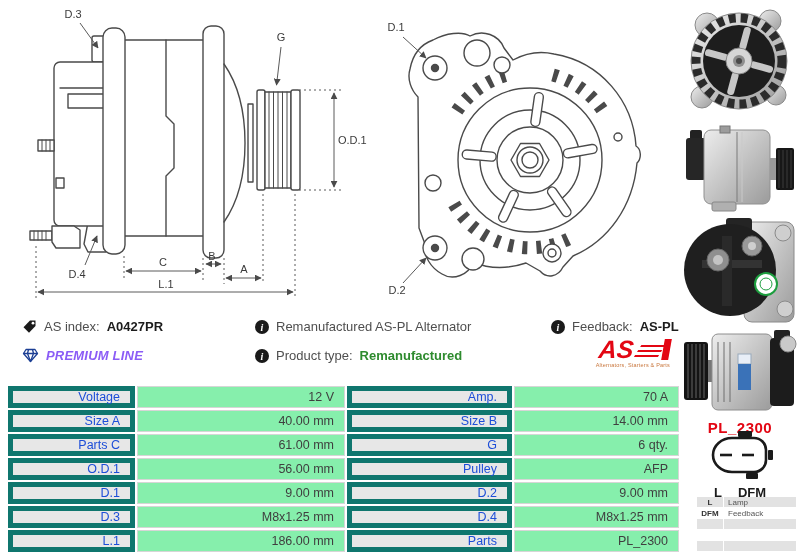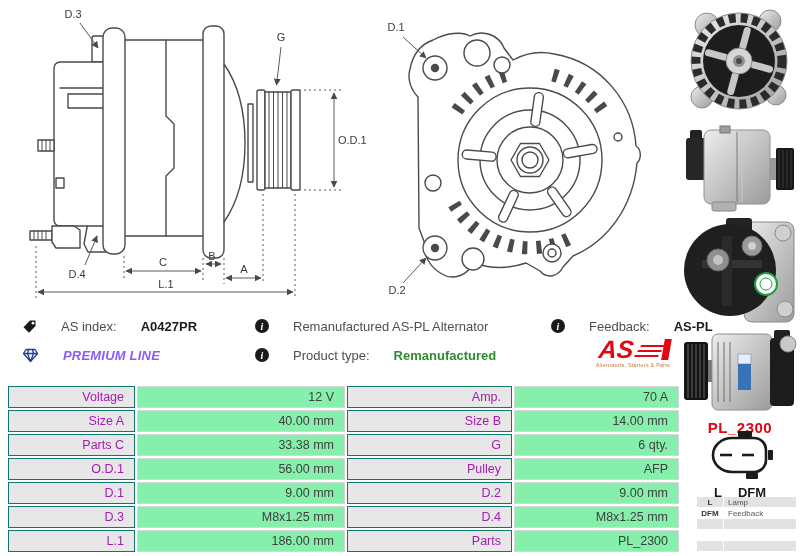--- a/index.html
+++ b/index.html
@@ -1,40 +1,40 @@
 <!DOCTYPE html>
 <html><head>
 <meta charset="utf-8">
 <style>
   html,body{margin:0;padding:0;background:#fff;}
   body{width:800px;height:556px;font-family:"Liberation Sans",sans-serif;}
   .stage{position:relative;width:800px;height:556px;overflow:hidden;background:#fff;}
   svg text{font-family:"Liberation Sans",sans-serif;}
 
   
-  .info-item{position:absolute;display:flex;align-items:flex-start;gap:24px;font-size:13px;color:#4f4f4f;white-space:nowrap;}
+  .info-item{position:absolute;display:flex;align-items:flex-end;gap:7px;font-size:13px;color:#4f4f4f;white-space:nowrap;}
   .info-item .b{font-weight:bold;color:#1c1c1c;}
   .premium{color:#8b5cf6;font-weight:bold;font-size:13px;letter-spacing:.2px;font-style:italic;}
   .green{color:#2e8b2e;font-weight:bold;}
   .info-ico{width:14px;height:14px;border-radius:50%;background:#1a1a1a;color:#fff;display:flex;align-items:center;justify-content:center;
             font-size:10px;font-weight:bold;font-family:"Liberation Serif",serif;font-style:italic;flex:0 0 auto;}
 
   
   .as-logo{position:absolute;left:592px;top:336px;width:78px;}
   .as-logo-mark{display:flex;align-items:flex-end;justify-content:flex-end;height:24px;}
   .as-logo-as{font-style:italic;font-weight:bold;font-size:25px;line-height:22px;color:#e30613;transform:skewX(-6deg);}
   .as-logo-stripes{width:24px;height:14px;margin-left:3px;margin-bottom:1px;transform:skewX(-32deg);
                    background:repeating-linear-gradient(180deg,#e30613 0 2.4px,#fff 2.4px 4.8px);}
   .as-logo-flag{width:7px;height:21px;margin-left:2px;background:#e30613;transform:skewX(-10deg);}
   .as-logo-tag{font-size:5.5px;color:#c8763c;text-align:right;margin-top:2px;letter-spacing:.2px;white-space:nowrap;}
 
   
   .spec{position:absolute;left:8px;top:386px;display:grid;grid-template-columns:127px 208px 165px 165px;grid-auto-rows:22px;gap:2px;}
   .spec .cell{box-sizing:border-box;display:flex;align-items:center;justify-content:flex-end;padding-right:10px;font-size:12.5px;}
-  .spec .lbl{background:#e7e7e7;border:1px solid #0f766e;color:#a21caf;}
+  .spec .lbl{background:#e7e7e7;border:5px solid #0f766e;color:#1d4ed8;}
   .spec .val{background:#86efac;border:1px solid #d6d6d6;color:#3f3f3f;}
 
   
   .photo{position:absolute;left:682px;width:116px;}
   .plug-code{position:absolute;left:682px;top:419px;width:116px;text-align:center;font-size:15px;font-weight:bold;color:#e30613;letter-spacing:.5px;}
   .plug-svg{position:absolute;left:698px;top:430px;}
   .pin-labels{position:absolute;left:698px;top:485px;width:84px;display:flex;justify-content:center;gap:16px;
               font-size:13px;font-weight:bold;color:#1a1a1a;}
   .legend{position:absolute;left:697px;top:497px;display:grid;grid-template-columns:26px 72px;grid-auto-rows:10px;gap:1px;
           font-size:8px;color:#555;}
@@ -305,21 +305,21 @@
     <div class="cell val">12 V</div>
     <div class="cell lbl">Amp.</div>
     <div class="cell val">70 A</div>
 
     <div class="cell lbl">Size A</div>
     <div class="cell val">40.00 mm</div>
     <div class="cell lbl">Size B</div>
     <div class="cell val">14.00 mm</div>
 
     <div class="cell lbl">Parts C</div>
-    <div class="cell val">33.38 mm</div>
+    <div class="cell val">61.00 mm</div>
     <div class="cell lbl">G</div>
     <div class="cell val">6 qty.</div>
 
     <div class="cell lbl">O.D.1</div>
     <div class="cell val">56.00 mm</div>
     <div class="cell lbl">Pulley</div>
     <div class="cell val">AFP</div>
 
     <div class="cell lbl">D.1</div>
     <div class="cell val">9.00 mm</div>

